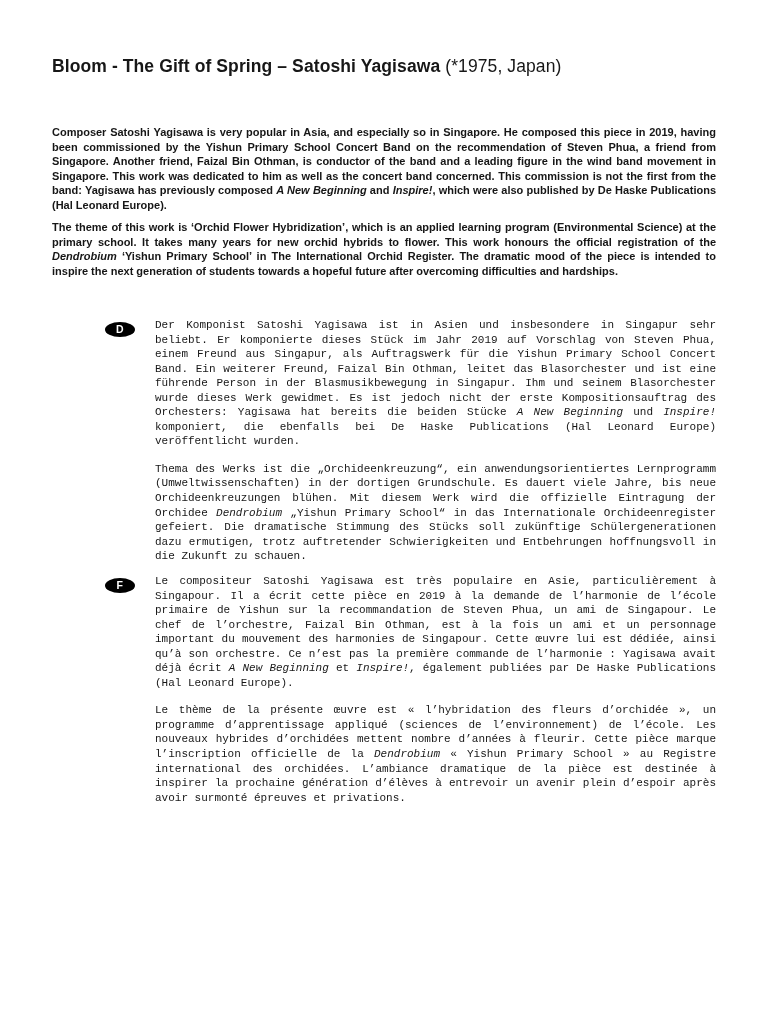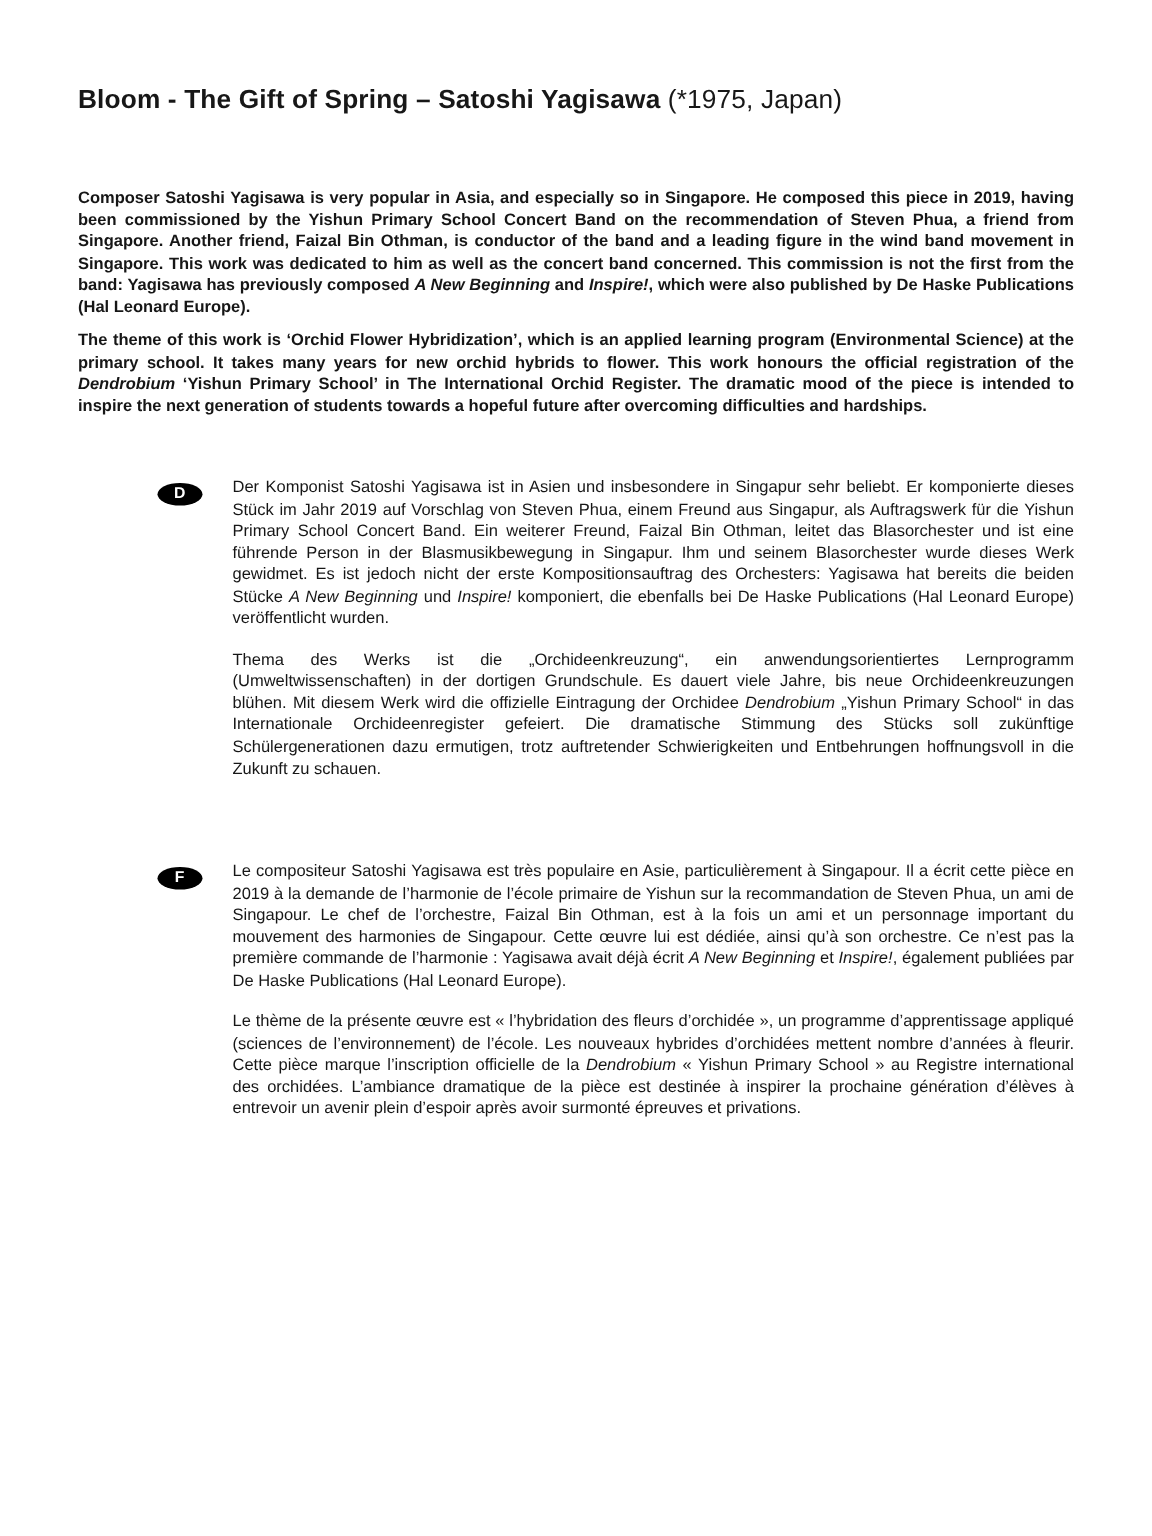--- a/index.html
+++ b/index.html
@@ -56,21 +56,21 @@
     background: #000000;
     color: #ffffff;
     border-radius: 50%;
     text-align: center;
     font-size: 10.5px;
     font-weight: 700;
     line-height: 15px;
     letter-spacing: 0.5px;
   }
   .text-col { flex: 1 1 auto; min-width: 0; }
-  .lang-block .para { margin-bottom: 13px; }
+  .lang-block .para { margin-bottom: 13px; font-family: Liberation Mono, monospace; }
   .it { font-style: italic; }
   .footer {
     position: absolute;
     left: 52px;
     top: 931px;
     width: 664px;
   }
   .footer-line {
     font-size: 10px;
     line-height: 15.4px;

